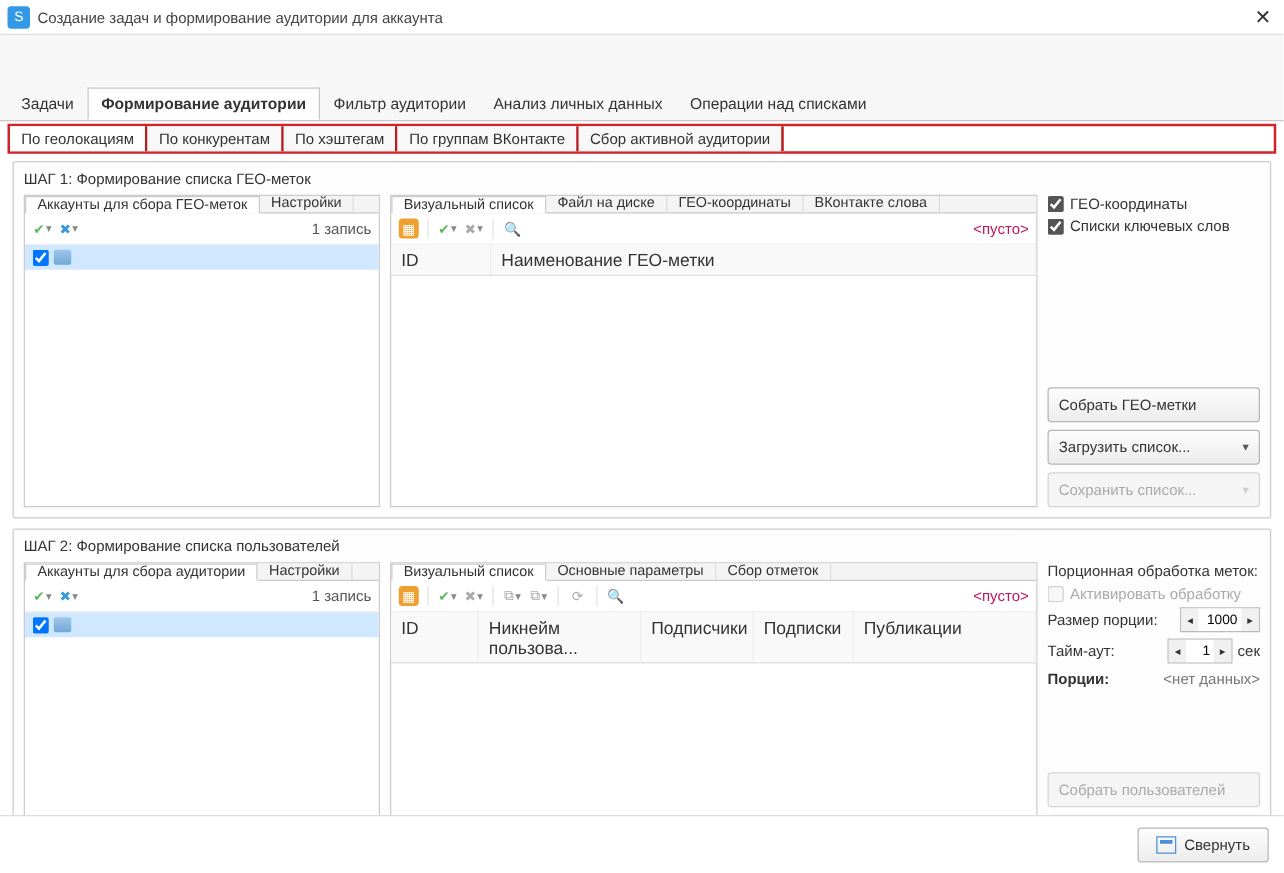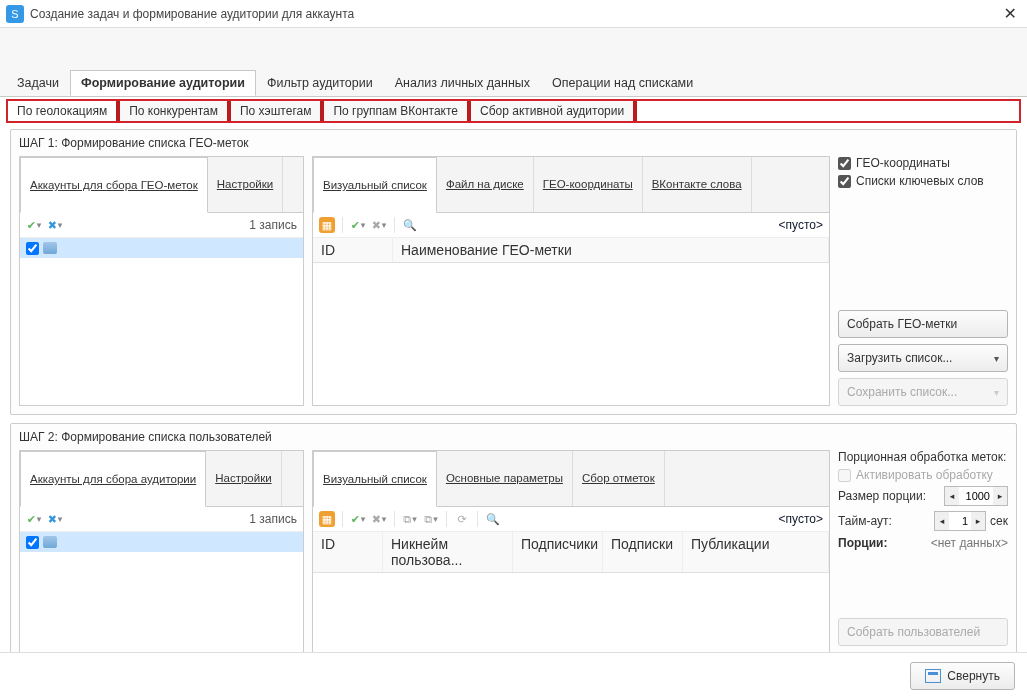--- a/index.html
+++ b/index.html
@@ -6,39 +6,39 @@
 body { font-family: "Segoe UI", Tahoma, sans-serif; font-size: 12px; color: #333; background: #fff; width: 1027px; height: 698px; overflow: hidden; display: flex; flex-direction: column; }
 .titlebar { display: flex; align-items: center; height: 28px; padding: 0 6px; border-bottom: 1px solid #ddd; }
 .titlebar .app-icon { width: 18px; height: 18px; background: #3399e6; border-radius: 3px; display: flex; align-items: center; justify-content: center; color: #fff; font-size: 11px; margin-right: 6px; }
 .titlebar .title { flex: 1; font-size: 12px; color: #444; }
 .titlebar .close { font-size: 16px; cursor: pointer; padding: 0 4px; color: #333; }
 .main-tabs { display: flex; border-bottom: 1px solid #c8c8c8; background: #f7f7f7; padding: 4px 6px 0 6px; }
 .main-tabs .tab { padding: 5px 10px; border: 1px solid transparent; cursor: pointer; font-size: 12.5px; margin-top: 38px; }
 .main-tabs .tab.active { border: 1px solid #c8c8c8; border-bottom-color: #fff; background: #fff; font-weight: bold; }
 .sub-tabs-wrap { padding: 0 6px; }
 .sub-tabs { display: flex; border: 2px solid #d2232a; margin: 2px 0; }
-.sub-tabs .stab { padding: 3px 9px; border-right: 4px solid #b91c1c; cursor: pointer; background: #f8f8f8; font-size: 12px; }
+.sub-tabs .stab { padding: 3px 9px; border-right: 2px solid #b91c1c; cursor: pointer; background: #f8f8f8; font-size: 12px; }
 .sub-tabs .stab.active { background: #fff; }
 .content { flex: 1; padding: 4px 10px; overflow: auto; }
 .step { border: 1px solid #ccc; border-radius: 2px; margin-bottom: 8px; padding: 6px 8px 8px 8px; background: #fdfdfd; }
 .step-title { font-weight: normal; font-size: 12px; margin-bottom: 6px; }
 .step-body { display: flex; gap: 8px; }
 .panel { border: 1px solid #ccc; background: #fff; display: flex; flex-direction: column; }
 .panel-tabs { display: flex; border-bottom: 1px solid #ccc; background: #f4f4f4; font-size: 11.5px; }
-.panel-tabs .ptab { padding: 21px 9px; border-right: 1px solid #ddd; cursor: pointer; text-decoration: underline; }
+.panel-tabs .ptab { padding: 0 9px; border-right: 1px solid #ddd; cursor: pointer; }
 .panel-tabs .ptab.active { background: #fff; border-bottom: 1px solid #fff; margin-bottom: -1px; border-top: 1px solid #ccc; border-left: 1px solid #ccc; border-right: 1px solid #ccc; }
 .toolbar { display: flex; align-items: center; gap: 5px; padding: 4px 6px; border-bottom: 1px solid #eee; font-size: 12px; }
 .ticon { width: 16px; height: 16px; border-radius: 3px; display: inline-flex; align-items: center; justify-content: center; font-size: 11px; cursor: pointer; }
 .ic-green { color: #5cb85c; }
 .ic-blue { color: #3498db; }
 .ic-gray { color: #aaa; }
 .ic-orange { background: #f0a030; color: #fff; }
 .dropdown-caret::after { content: "▾"; font-size: 9px; margin-left: 1px; color: #888; }
 .count-label { margin-left: auto; color: #555; }
-.empty-label { margin-left: auto; color: #0f172a; }
+.empty-label { margin-left: auto; color: #be185d; }
 .grid-head { display: flex; border-bottom: 1px solid #e0e0e0; background: #f9f9f9; font-size: 14px; }
 .grid-head .col { padding: 4px 8px; border-right: 1px solid #eee; }
 .grid-body { flex: 1; overflow: auto; }
 .row-sel { background: #cfe7ff; display: flex; align-items: center; padding: 2px 6px; font-size: 12px; height: 20px; }
 .row-sel input { margin-right: 4px; }
 .user-ic { width: 14px; height: 12px; background: linear-gradient(#a2c5e8,#6fa9d8); border-radius: 2px; display: inline-block; }
 .left-col { width: 285px; }
 .mid-col { flex: 1; }
 .right-col { width: 170px; display: flex; flex-direction: column; gap: 6px; }
 .right-title { font-size: 12px; margin-bottom: 4px; }

